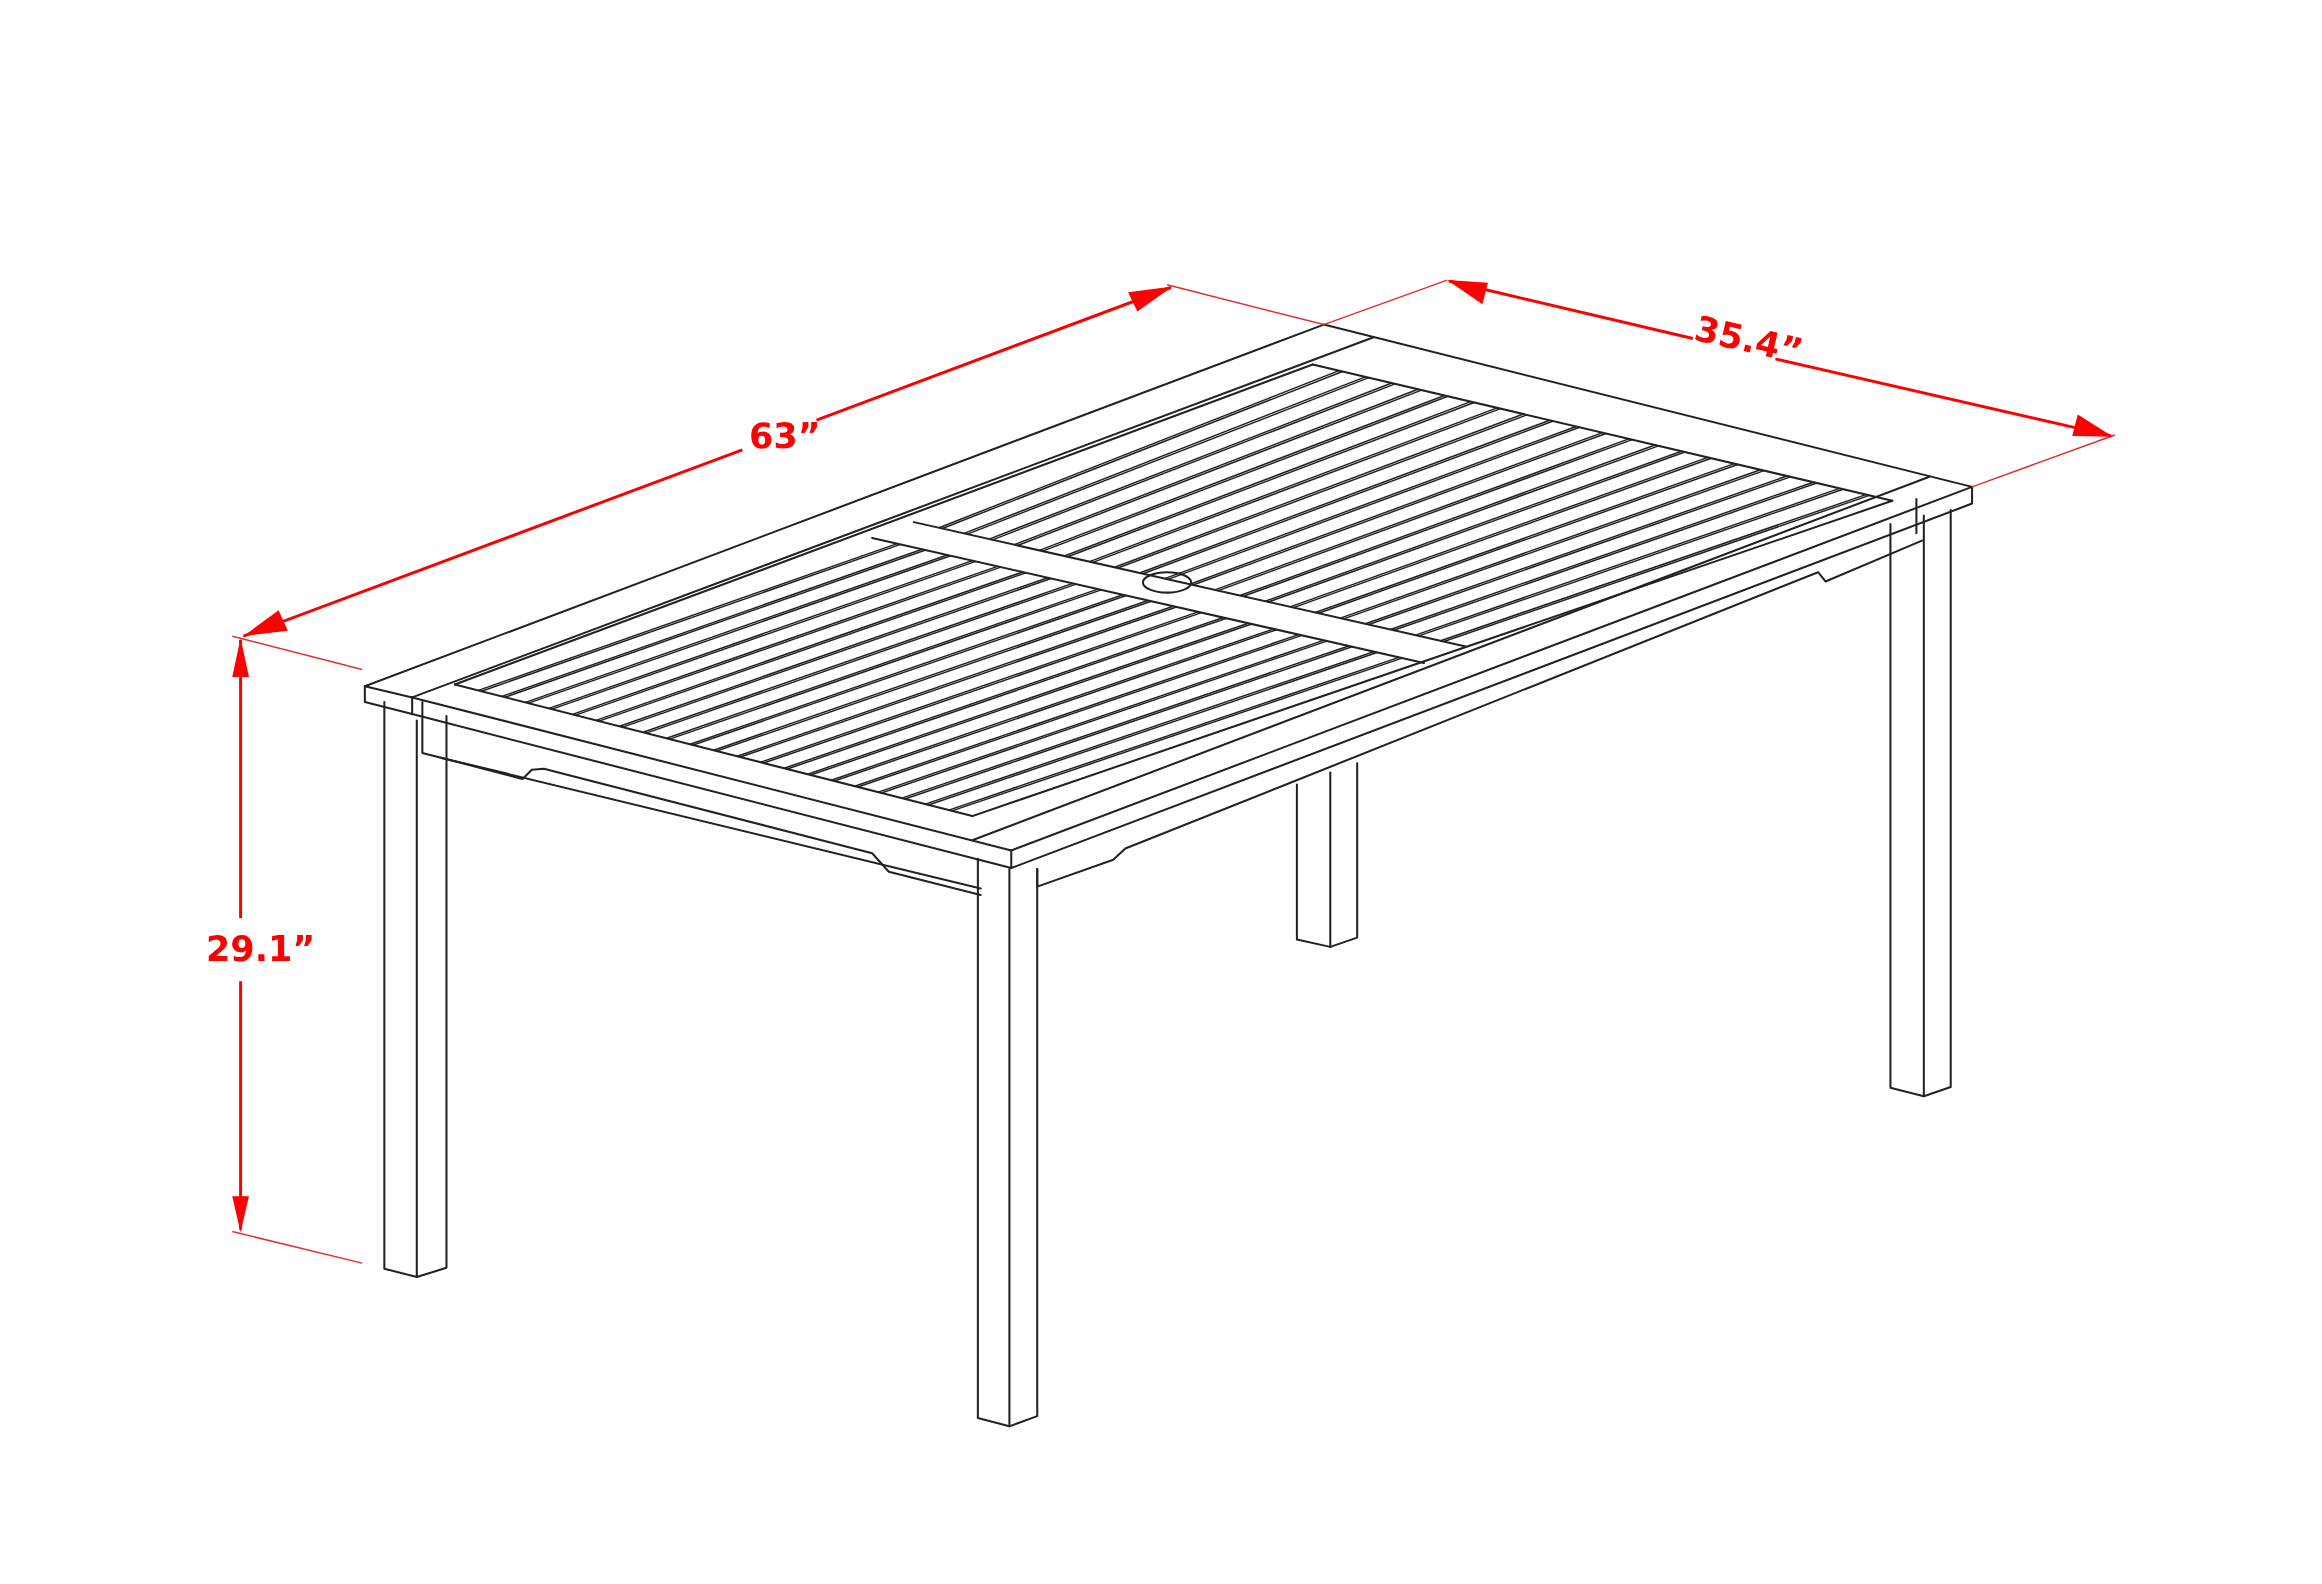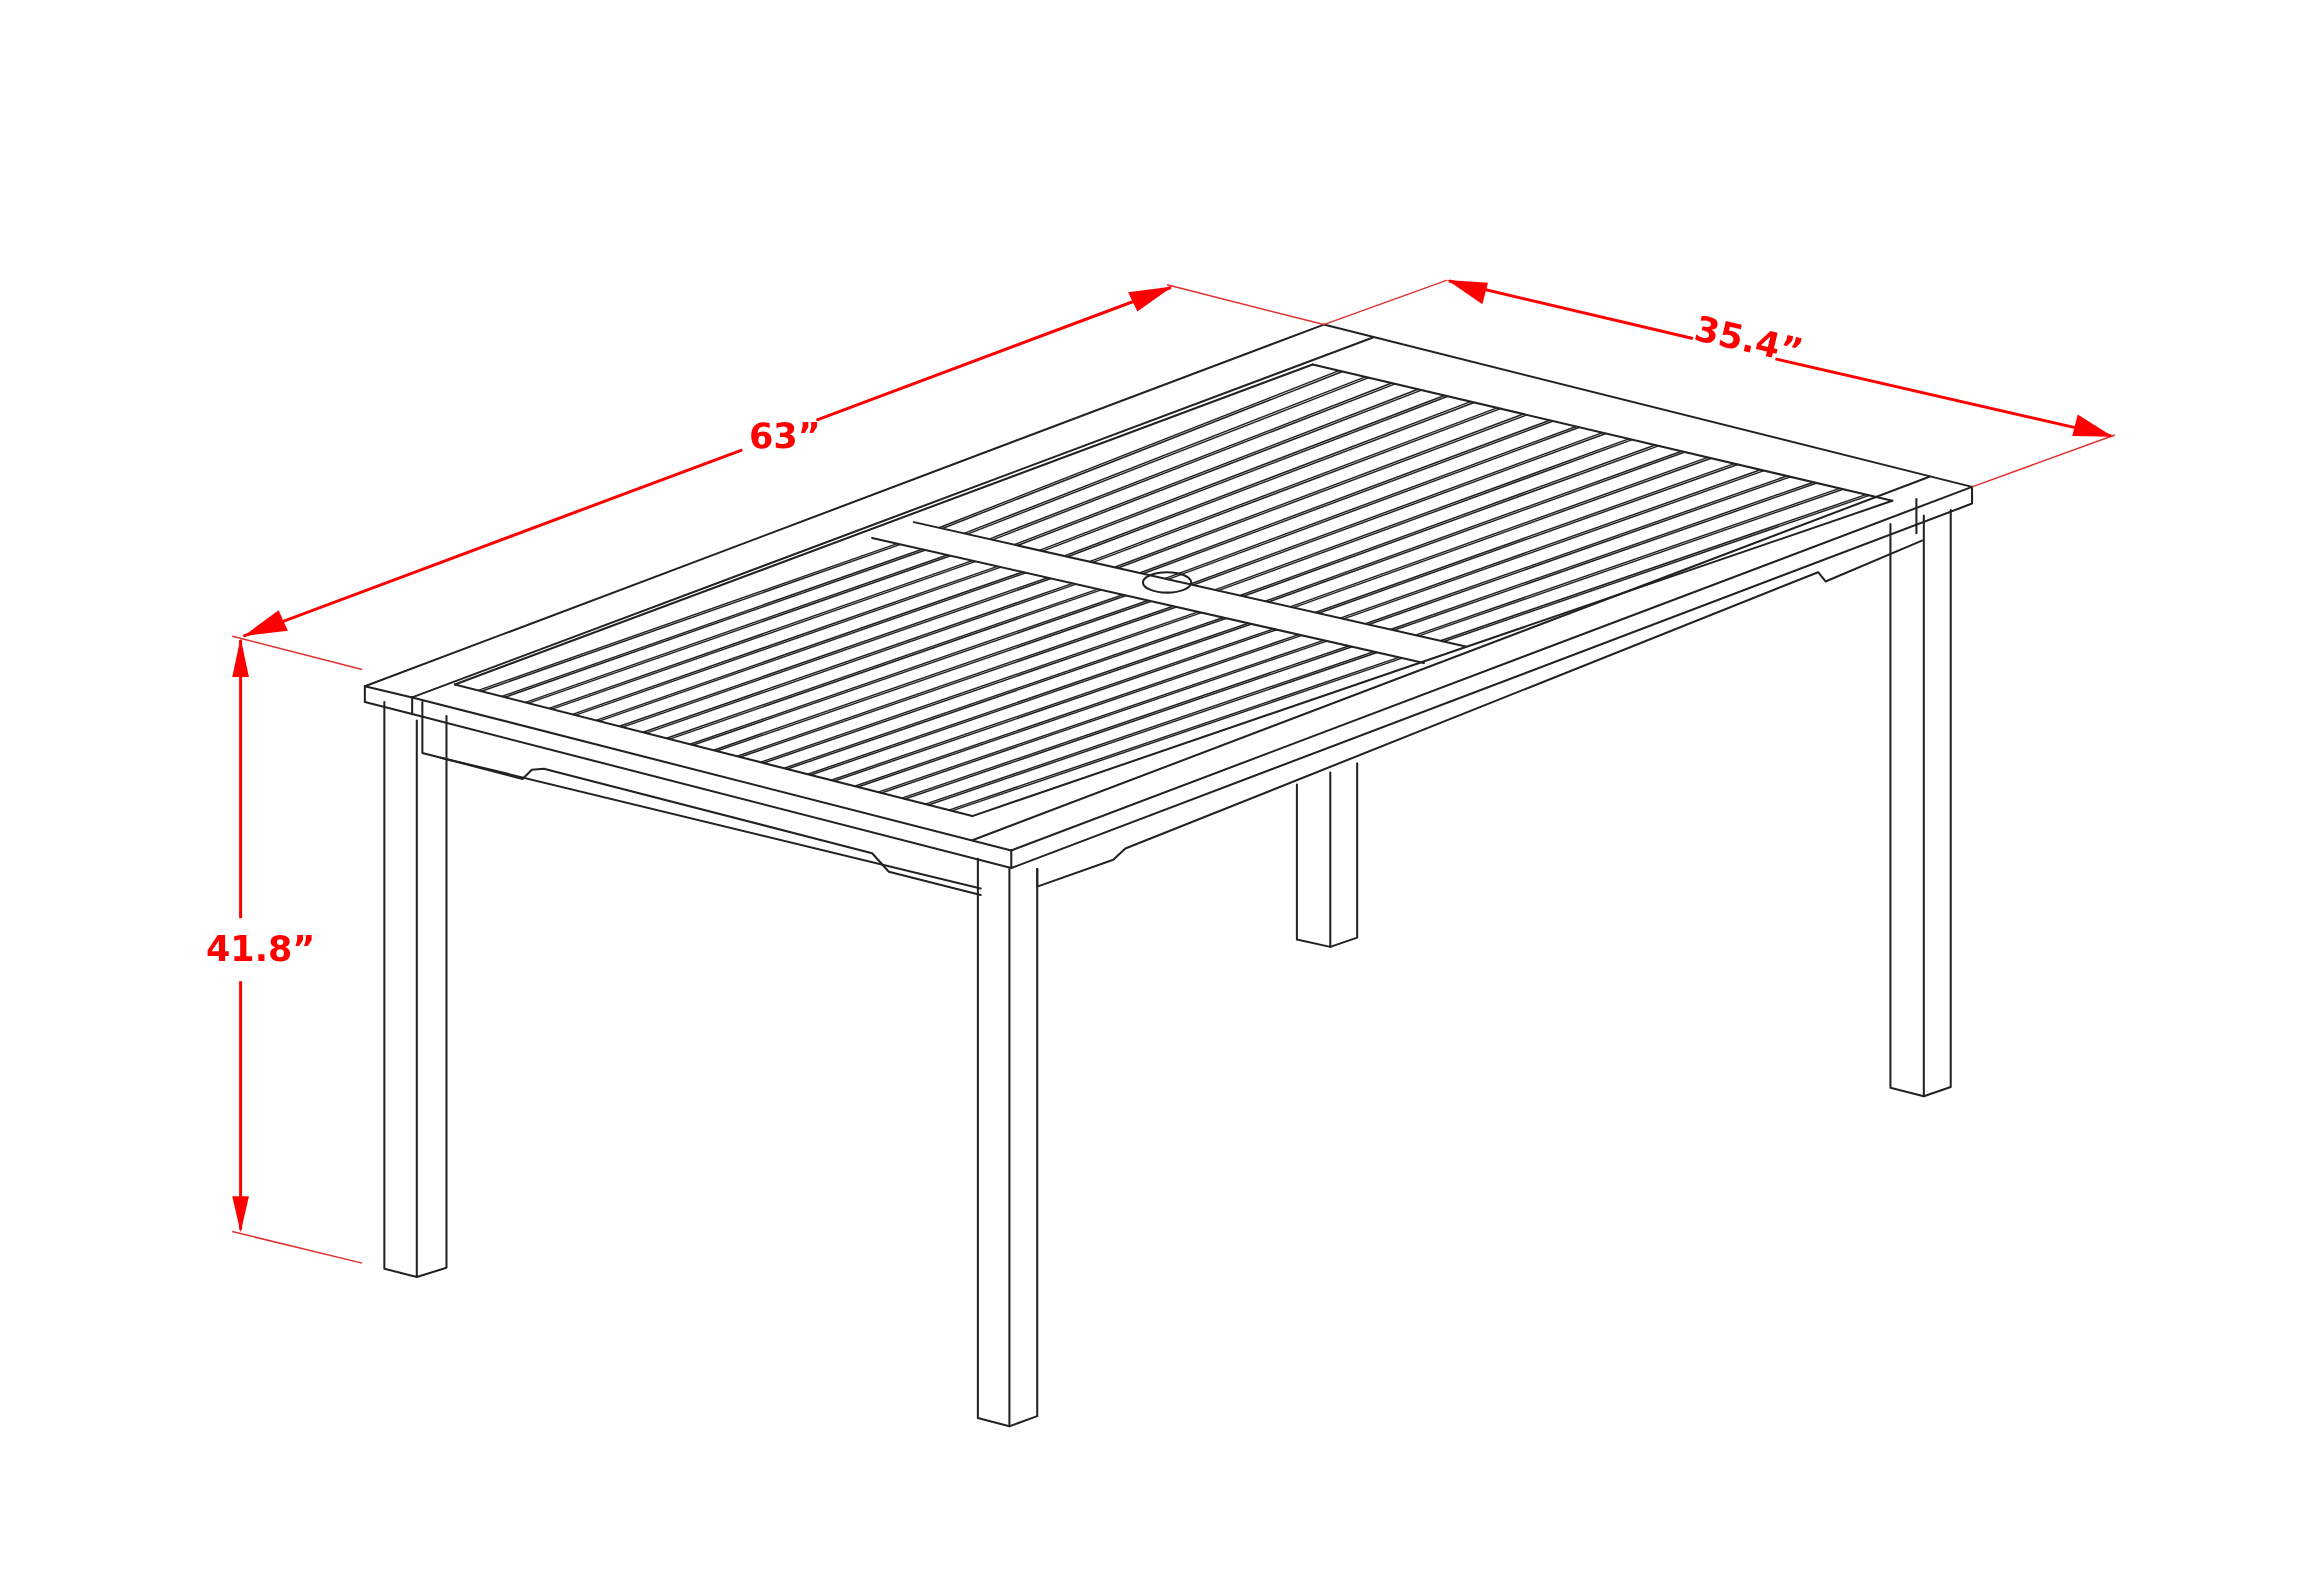--- a/index.html
+++ b/index.html
@@ -194,14 +194,14 @@
       <line class="dim" x1="259" y1="690" x2="259" y2="990"></line>
       <line class="dim" x1="259" y1="1058" x2="259" y2="1326"></line>
       <polygon class="arrow" points="259,688 250,730 268,730"></polygon>
       <polygon class="arrow" points="259,1329 250,1290 268,1290"></polygon>
     </g>
   </g>
 </svg>
 
 <div class="dim-label" style="left:749px; top:419px; transform: rotate(-1deg);">63”</div>
 <div class="dim-label" style="left:1694px; top:323px; transform: rotate(13deg);">35.4”</div>
-<div class="dim-label" style="left:206px; top:932px;">41.8”</div>
+<div class="dim-label" style="left:206px; top:932px;">29.1”</div>
 
 
 </body></html>

